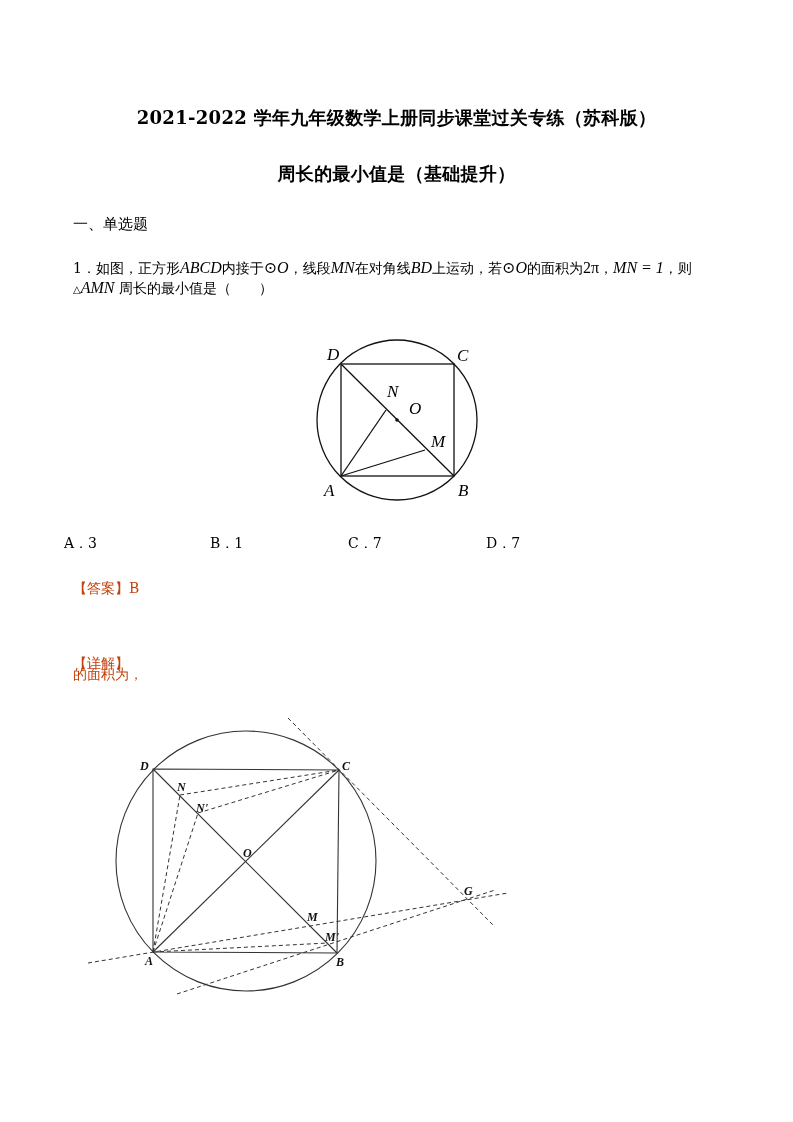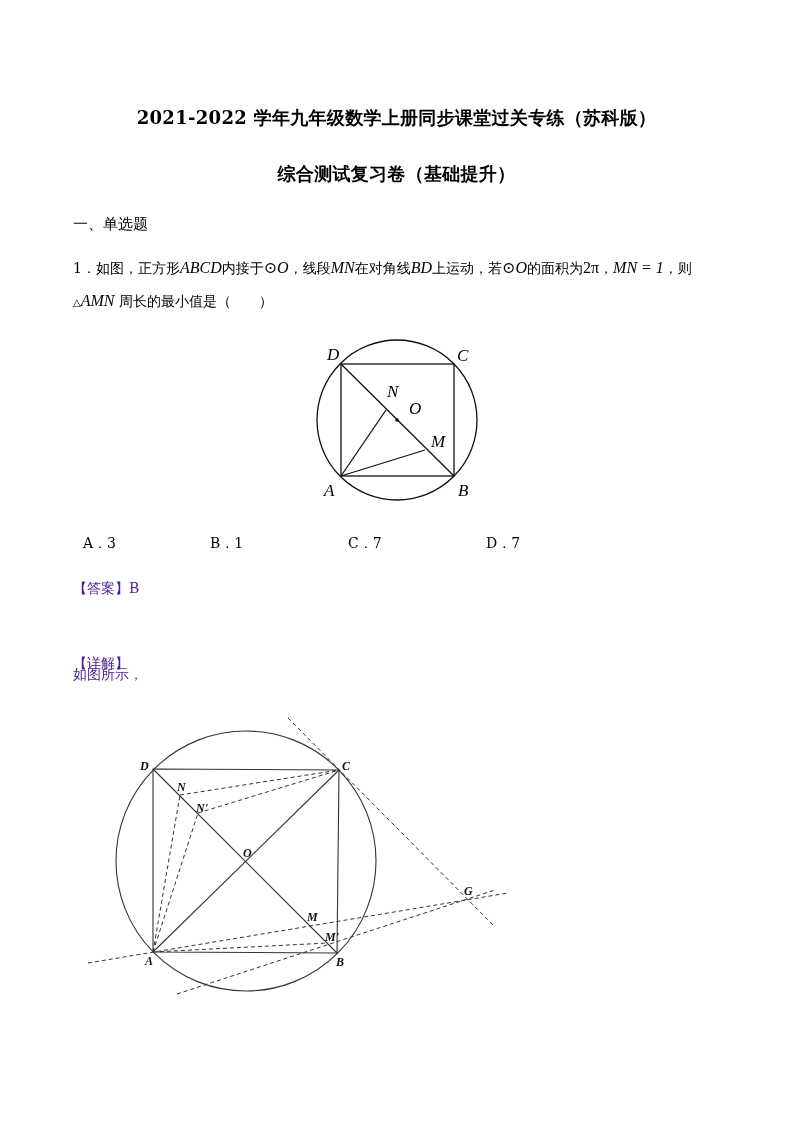--- a/index.html
+++ b/index.html
@@ -5,35 +5,35 @@
   html, body { margin: 0; padding: 0; background: #ffffff; }
   body { width: 793px; height: 1122px; position: relative; overflow: hidden;
          font-family: "DejaVu Serif", "Liberation Serif", serif; color: #000; }
   .abs { position: absolute; white-space: nowrap; }
   .title { font-weight: bold; font-size: 18px; left: 0; width: 793px; text-align: center; letter-spacing: 0.3px; }
   .t1 { top: 106px; }
   .t2 { top: 162px; }
   .section { left: 73px; top: 215px; font-size: 15px; }
   .q { left: 73px; font-size: 14px; }
   .q1 { top: 258px; }
-  .q2 { top: 292px; }
+  .q2 { top: 279px; }
   .math { font-family: "Liberation Serif", "DejaVu Serif", serif; font-style: italic; font-size: 16px; }
   .mathr { font-family: "Liberation Serif", "DejaVu Serif", serif; font-size: 16px; }
   .opt { top: 535px; font-size: 14px; }
-  .red { color: #4c1d95; font-size: 14px; }
+  .red { color: #c2410c; font-size: 14px; }
   .ans { left: 73px; top: 580px; }
   .det { left: 73px; top: 624px; margin-top: 31px; }
   .fig { left: 73px; top: 666px; }
   svg text { font-family: "Liberation Serif", "DejaVu Serif", serif; font-style: italic; }
 </style>
 </head>
 <body>
 
 <div class="abs title t1">2021-2022 学年九年级数学上册同步课堂过关专练（苏科版）</div>
-<div class="abs title t2">综合测试复习卷（基础提升）</div>
+<div class="abs title t2">周长的最小值是（基础提升）</div>
 
 <div class="abs section">一、单选题</div>
 
 <div class="abs q q1">
   <span>1．</span><span>如图，正方形</span><span class="math">ABCD</span><span>内接于</span><span class="math">⊙O</span><span>，线段</span><span class="math">MN</span><span>在对角线</span><span class="math">BD</span><span>上运动，若</span><span class="math">⊙O</span><span>的面积为</span><span class="mathr">2π</span><span>，</span><span class="math">MN = 1</span><span>，则</span>
 </div>
 <div class="abs q q2">
   <span style="font-size:10px">△</span><span class="math">AMN</span> <span>周长的最小值是（　　）</span>
 </div>
 
@@ -46,28 +46,28 @@
   <circle cx="97" cy="90" r="1.8" fill="#111"></circle>
   <text x="27" y="30" font-size="17">D</text>
   <text x="157" y="31" font-size="17">C</text>
   <text x="87" y="67" font-size="17">N</text>
   <text x="109" y="84" font-size="17">O</text>
   <text x="131" y="117" font-size="17">M</text>
   <text x="24" y="166" font-size="17">A</text>
   <text x="158" y="166" font-size="17">B</text>
 </svg>
 
-<div class="abs opt" style="left:83px">A．3</div>
+<div class="abs opt" style="left:64px">A．3</div>
 <div class="abs opt" style="left:210px">B．1</div>
 <div class="abs opt" style="left:348px">C．7</div>
 <div class="abs opt" style="left:486px">D．7</div>
 
 <div class="abs red ans">【答案】B</div>
 <div class="abs red det">【详解】</div>
-<div class="abs red fig">如图所示，</div>
+<div class="abs red fig">的面积为，</div>
 
 <svg class="abs" style="left:0;top:700px" width="793" height="310" viewBox="0 700 793 310">
   <g stroke="#333" stroke-width="1.1" fill="none">
     <circle cx="246" cy="861" r="130"></circle>
     <polygon points="153,769 339,770 337,953 153,952"></polygon>
     <line x1="153" y1="769" x2="337" y2="953"></line>
     <line x1="153" y1="952" x2="339" y2="770"></line>
   </g>
   <g stroke="#333" stroke-width="1" fill="none" stroke-dasharray="4,3">
     <line x1="288" y1="718" x2="495" y2="927"></line>

